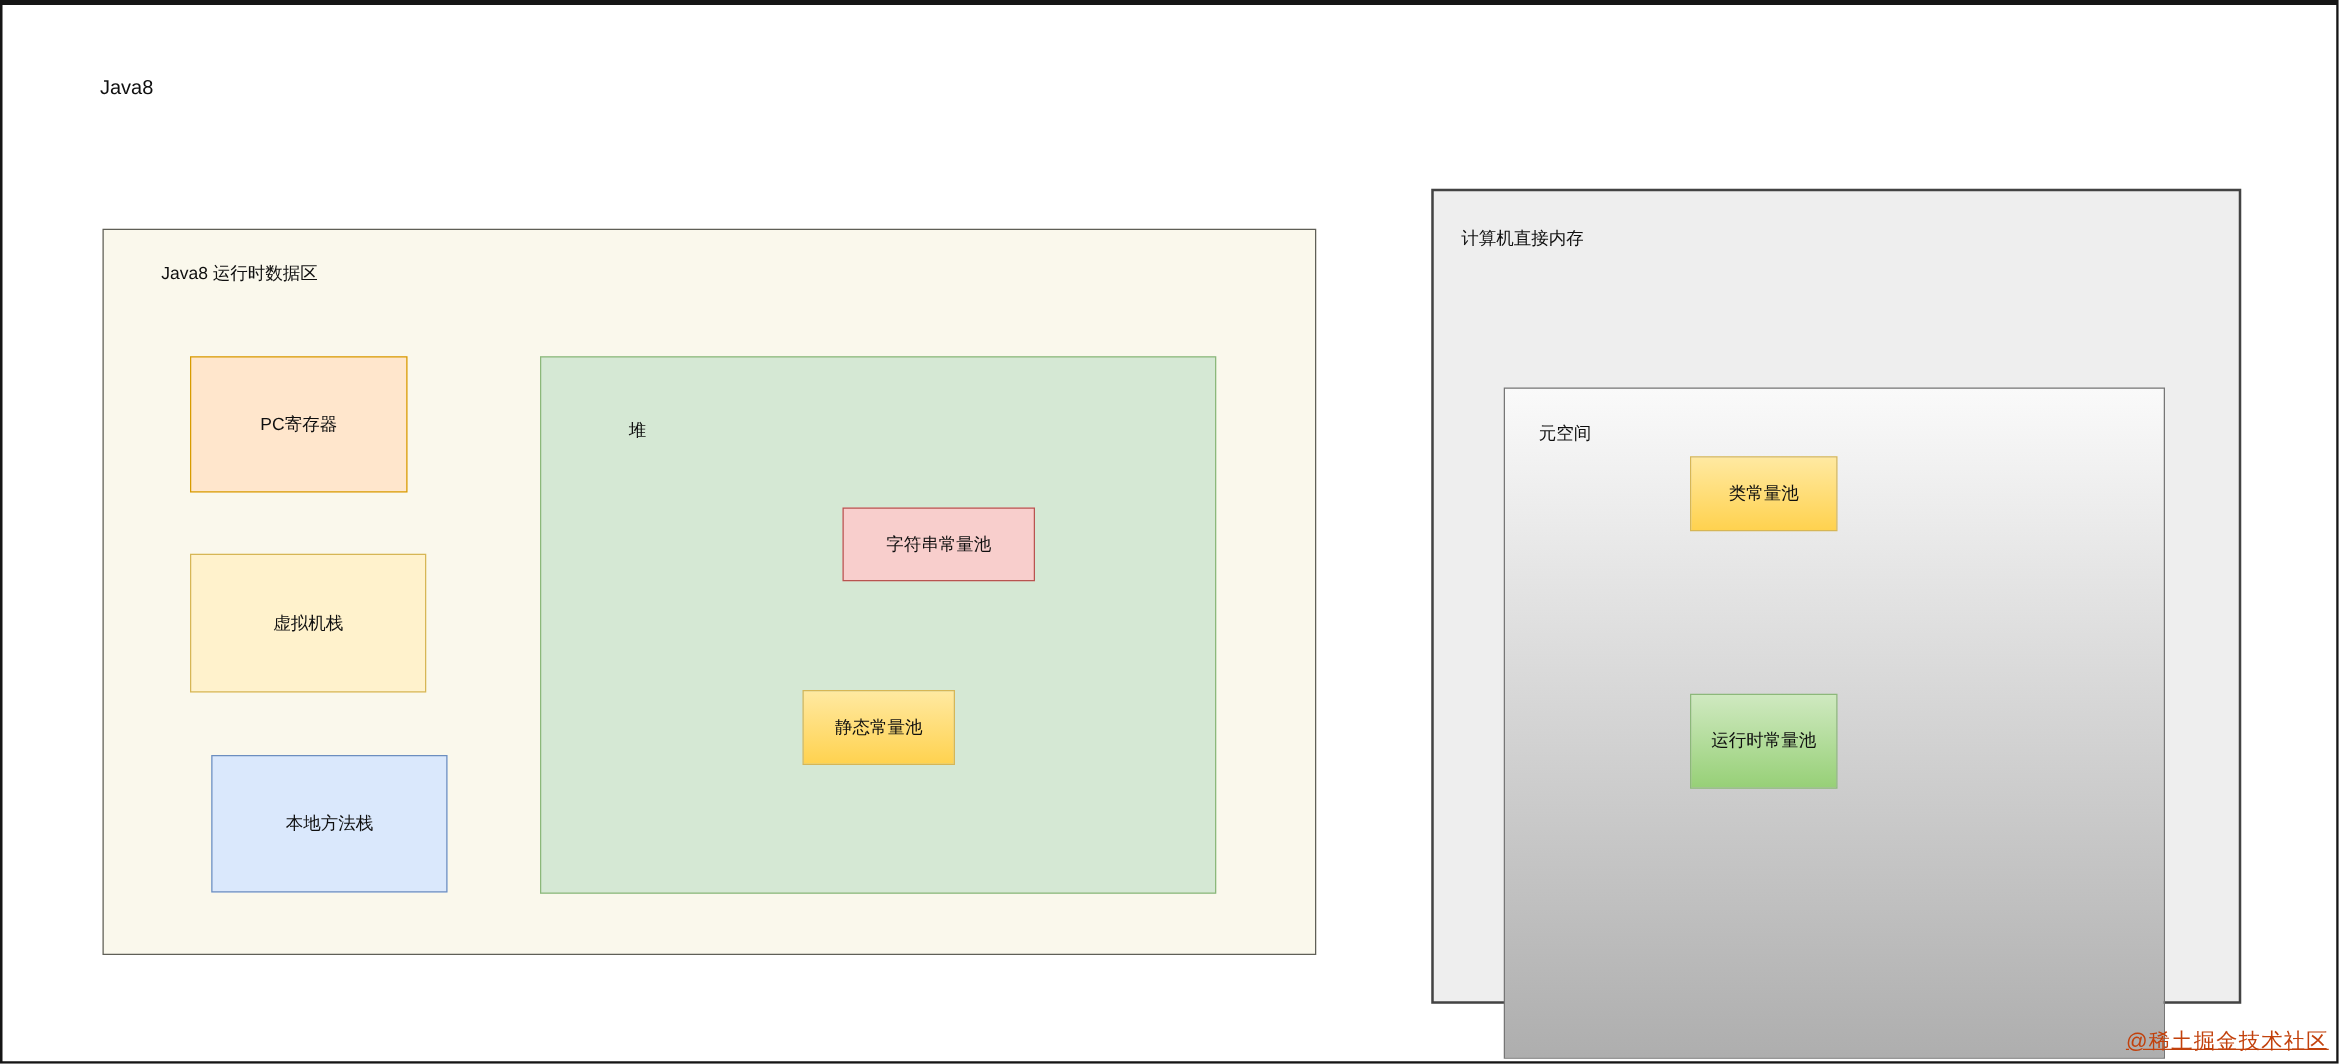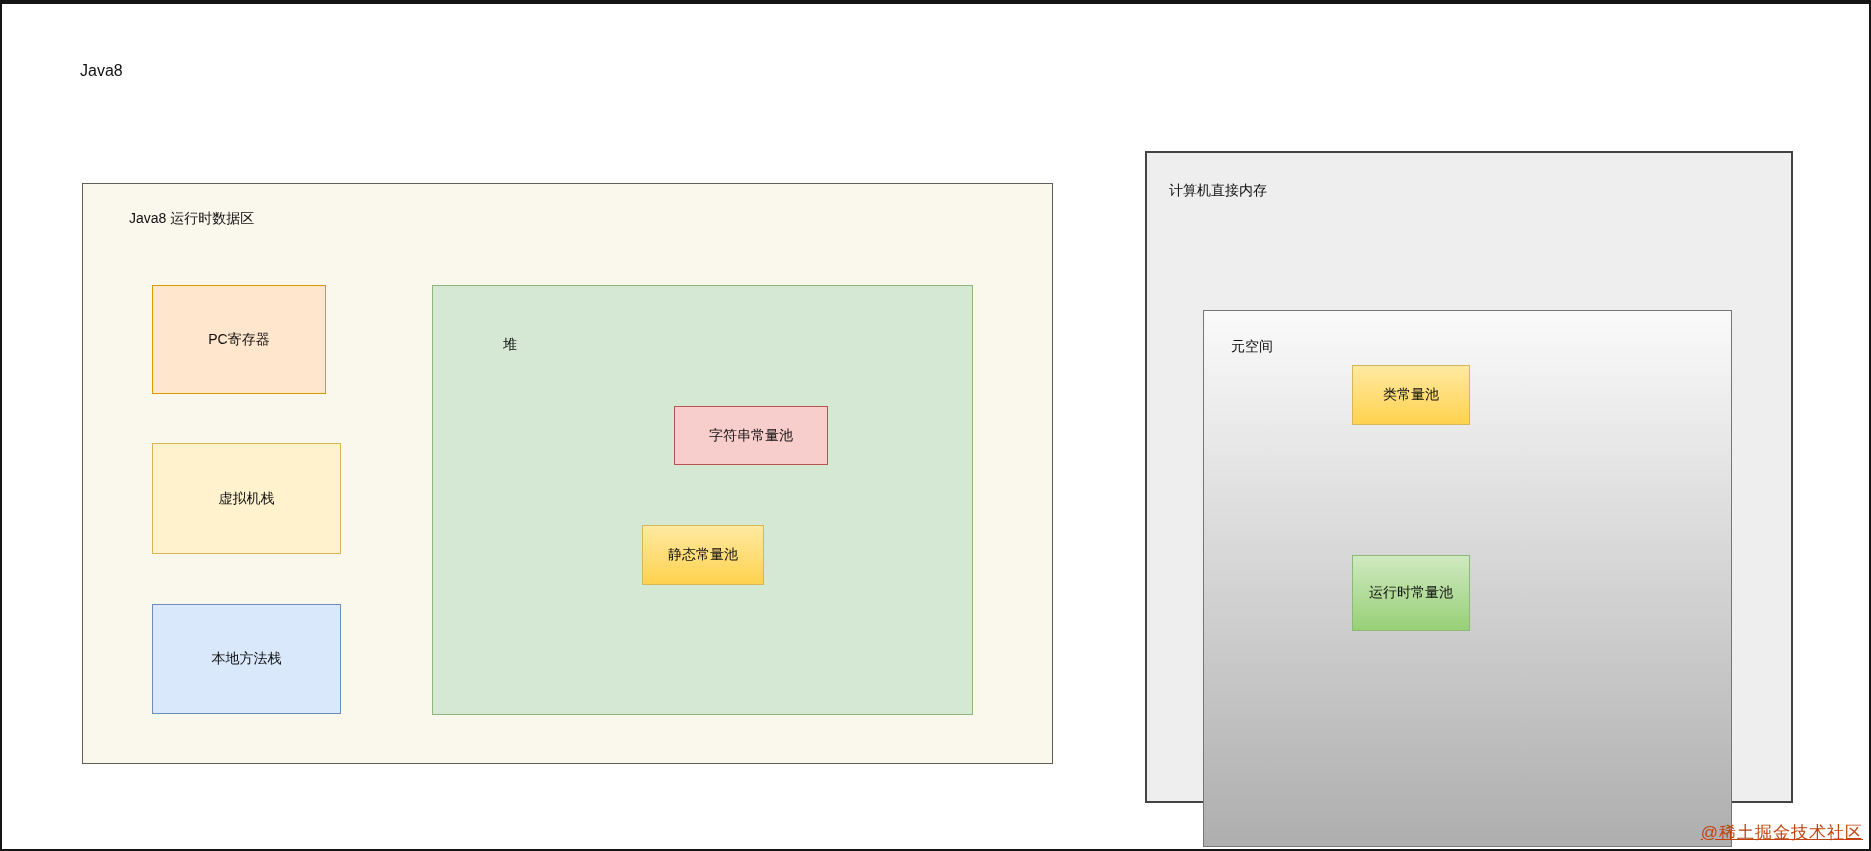--- a/index.html
+++ b/index.html
@@ -46,41 +46,41 @@
     left: 150px; top: 281px; width: 174px; height: 109px;
     background: var(--pc-fill, #ffe6cc);
     border: 1px solid var(--pc-stroke, #d79b00);
   }
   #vm-stack {
     left: 150px; top: 439px; width: 189px; height: 111px;
     background: var(--vm-fill, #fff2cc);
     border: 1px solid var(--vm-stroke, #d6b656);
   }
   #native-method-stack {
-    left: 150px; top: 600px; width: 189px; height: 110px;
+    left: 167px; top: 600px; width: 189px; height: 110px;
     background: var(--native-fill, #dae8fc);
     border: 1px solid var(--native-stroke, #6c8ebf);
   }
 
   
   #heap {
     left: 430px; top: 281px; width: 541px; height: 430px;
     background: var(--heap-fill, #d5e8d4);
     border: 1px solid var(--heap-stroke, #8cb87a);
   }
   #heap-label { left: 70px; top: 50px; }
 
   #string-constant-pool {
     left: 672px; top: 402px; width: 154px; height: 59px;
     background: var(--string-fill, #f8cecc);
     border: 1px solid var(--string-stroke, #b85450);
     text-align: right;
   }
   #static-constant-pool {
-    left: 640px; top: 521px; width: 122px; height: 60px;
+    left: 640px; top: 548px; width: 122px; height: 60px;
     background: linear-gradient(to bottom, var(--pool-yellow-top, #ffe9a1), var(--pool-yellow-bottom, #ffd24f));
     border: 1px solid var(--vm-stroke, #d6b656);
   }
 
   
   #direct-memory {
     left: 1143px; top: 147px; width: 648px; height: 652px;
     background: var(--direct-fill, #eeeeee);
     border: 2px solid #434343;
   }

